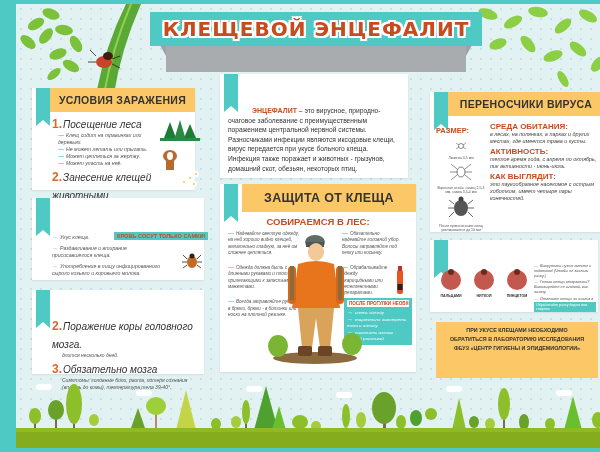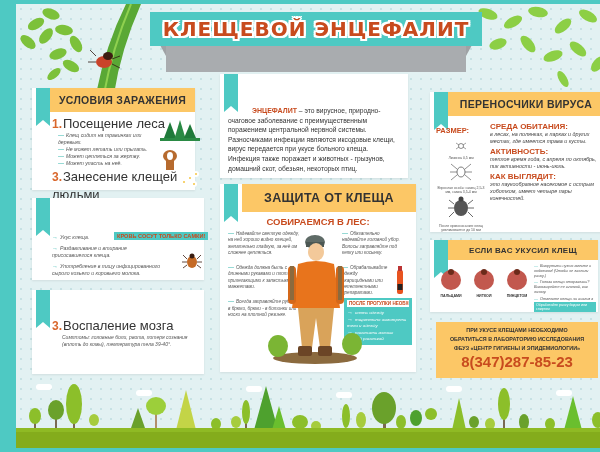--- a/index.html
+++ b/index.html
@@ -58,21 +58,21 @@
     position: absolute; top: 0; width: 14px; height: 32px;
     background: #4ec9c3;
   }
   .bookmark::after {
     content: ""; position: absolute; left: 0; bottom: -6px;
     border-left: 7px solid #4ec9c3; border-right: 7px solid #4ec9c3;
     border-bottom: 6px solid transparent;
   }
   .card-body { position: absolute; left: 0; right: 0; }
   .num { color: #d9662b; font-size: 12px; font-weight: bold; margin-right: 1px; }
-  .item-title { color: #333; font-size: 13px; line-height: 9px; }
+  .item-title { color: #333; font-size: 10px; line-height: 9px; font-style: italic; }
   .arrow-line { color: #3ab8b0; font-size: 6px; margin-right: 2px; }
   .bul { color: #555; font-size: 5.2px; font-style: italic; line-height: 7px; }
   .small-it { color: #555; font-size: 5px; font-style: italic; line-height: 7.2px; }
   .orange-h { color: #c84b1e; font-weight: bold; font-size: 8px; }
   .cloud { position: absolute; width: 16px; height: 6px; background: #fff; border-radius: 6px; }
 </style>
 </head>
 <body>
 
 <div class="poster">
@@ -131,20 +131,24 @@
       <div>
         <span class="num">1.</span><span class="item-title">Посещение леса</span>
       </div>
       <div style="padding-left:6px; width:110px;">
         <div class="bul"><span class="arrow-line">—</span><span>Клещ сидит на травинках или деревьях.</span></div>
         <div class="bul"><span class="arrow-line">—</span><span>Не может летать или прыгать.</span></div>
         <div class="bul"><span class="arrow-line">—</span><span>Может цепляться за жертву.</span></div>
         <div class="bul"><span class="arrow-line">—</span><span>Может упасть на неё.</span></div>
       </div>
       <div>
+        <span class="num">2.</span><span class="item-title">Занесение клещей животными</span>
+        <div class="small-it">собаками и кошками после прогулки.</div>
+      </div>
+      <div>
         <span class="num">3.</span><span class="item-title">Занесение клещей людьми</span>
         <div class="small-it">на одежде, с цветами, ветками</div>
       </div>
     </div>
 
     <svg style="position:absolute; left:128px; top:30px;" width="44" height="72" viewBox="0 0 44 72">
       <polygon points="4,20 10,4 16,20" fill="#1f7a3a"></polygon>
       <polygon points="14,22 20,2 26,22" fill="#2a8a44"></polygon>
       <polygon points="24,20 30,6 36,20" fill="#1f7a3a"></polygon>
       <rect x="0" y="20" width="40" height="3" fill="#2a8a44"></rect>
@@ -181,21 +185,25 @@
           <line x1="15" y1="12" x2="20" y2="12"></line>
           <line x1="15" y1="15" x2="19" y2="18"></line>
       </g>
     </svg>
   </div>
 
   <div class="card" style="left:16px; top:286px; width:172px; height:84px;">
     <div class="bookmark" style="left:4px;"></div>
     <div class="card-body" style="top:26px; padding:0 6px 0 20px;">
       <div>
-        <span class="num">3.</span><span class="item-title">Воспаление мозга</span>
+        <span class="num">2.</span><span class="item-title">Поражение коры головного мозга.</span>
+        <div class="small-it" style="padding-left:10px;">длится несколько дней.</div>
+      </div>
+      <div>
+        <span class="num">3.</span><span class="item-title">Обязательно мозга</span>
         <div class="small-it" style="padding-left:10px; line-height:6.5px;">Симптомы: головные боли, рвота, потеря сознания (вплоть до комы), температура тела 39-40°.</div>
       </div>
     </div>
   </div>
 
   <div class="card" style="left:204px; top:70px; width:188px; height:104px;">
     <div class="bookmark" style="left:4px;"></div>
     <div class="card-body" style="top:32px; padding:0 8px;">
       <div style="font-size:6.7px; line-height:9.6px; color:#333; text-indent:24px;">
         <span class="orange-h" style="font-size:7px;">ЭНЦЕФАЛИТ</span><span> – это вирусное, природно-очаговое заболевание с преимущественным поражением центральной нервной системы. Разносчиками инфекции являются иксодовые клещи, вирус передается при укусе больного клеща. Инфекция также поражает и животных - грызунов, домашний скот, обезьян, некоторых птиц.</span>
@@ -294,21 +302,20 @@
       <div class="small-it" style="font-size:5.4px; line-height:7px; color:#444;">в лесах, на полянках, в парках и других местах, где имеется трава и кусты.</div>
       <div class="orange-h" style="margin-top:2px;">АКТИВНОСТЬ:</div>
       <div class="small-it" style="font-size:5.4px; line-height:7px; color:#444;">теплое время года, с апреля по октябрь, пик активности - июнь-июль.</div>
       <div class="orange-h" style="margin-top:2px;">КАК ВЫГЛЯДИТ:</div>
       <div class="small-it" style="font-size:5.4px; line-height:7px; color:#444;">это паукообразное насекомое с острым хоботком, имеет четыре пары конечностей.</div>
     </div>
   </div>
 
   <div class="card" style="left:414px; top:236px; width:168px; height:72px;">
     <div class="bookmark" style="left:4px;"></div>
-    <div class="card-head" style="left:18px; height:20px; font-size:8px;">ЕСЛИ ВАС УКУСИЛ КЛЕЩ</div>
     <div style="position:absolute; left:6px; top:28px; width:96px; display:flex; justify-content:space-between;">
       <div style="text-align:center; width:30px;">
         <svg width="22" height="22" viewBox="0 0 22 22">
             <circle cx="11" cy="12" r="10" fill="#c2584e"></circle>
             <circle cx="11" cy="4" r="3" fill="#6b2a1a"></circle>
           </svg>
         <div style="font-size:3.6px; font-weight:bold; color:#333;">ПАЛЬЦАМИ</div>
       </div>
       <div style="text-align:center; width:30px;">
         <svg width="22" height="22" viewBox="0 0 22 22">
@@ -330,21 +337,20 @@
       <div class="bul" style="font-size:3.8px; line-height:4.8px; margin-bottom:2px;"><span class="arrow-line" style="font-size:4px;">—</span><span>Голова клеща оторвалась? Выковыряйте ее иголкой, как занозу.</span></div>
       <div class="bul" style="font-size:3.8px; line-height:4.8px;"><span class="arrow-line" style="font-size:4px;">—</span><span>Отвезите клеща на анализ в лабораторию санэпидемстанции.</span></div>
     </div>
     <div style="position:absolute; left:104px; top:62px; width:62px; background:#4ec9c3; color:#fff; font-size:3.6px; padding:1px 2px;">Обработайте ранку йодом или спиртом</div>
   </div>
 
   <div style="position:absolute; left:420px; top:318px; width:162px; height:56px; background:#fcc766; text-align:center; padding-top:4px;">
     <div style="font-size:5.4px; font-weight:bold; color:#333; line-height:9px;">ПРИ УКУСЕ КЛЕЩАМИ НЕОБХОДИМО</div>
     <div style="font-size:5.4px; font-weight:bold; color:#333; line-height:9px;">ОБРАТИТЬСЯ В ЛАБОРАТОРИЮ ИССЛЕДОВАНИЯ</div>
     <div style="font-size:5.4px; font-weight:bold; color:#333; line-height:9px;">ФБУЗ «ЦЕНТР ГИГИЕНЫ И ЭПИДЕМИОЛОГИИ»</div>
-    <div style="font-size:15px; font-weight:bold; color:#c84b1e; line-height:18px;">8(347)287-85-23</div>
   </div>
 
   <div class="cloud" style="left:20px; top:380px;"></div>
   <div class="cloud" style="left:120px; top:386px;"></div>
   <div class="cloud" style="left:230px; top:382px;"></div>
   <div class="cloud" style="left:320px; top:388px;"></div>
   <div class="cloud" style="left:430px; top:382px;"></div>
   <div class="cloud" style="left:540px; top:386px;"></div>
 
   <svg style="position:absolute; left:0; top:372px;" width="592" height="72" viewBox="0 0 592 72">

